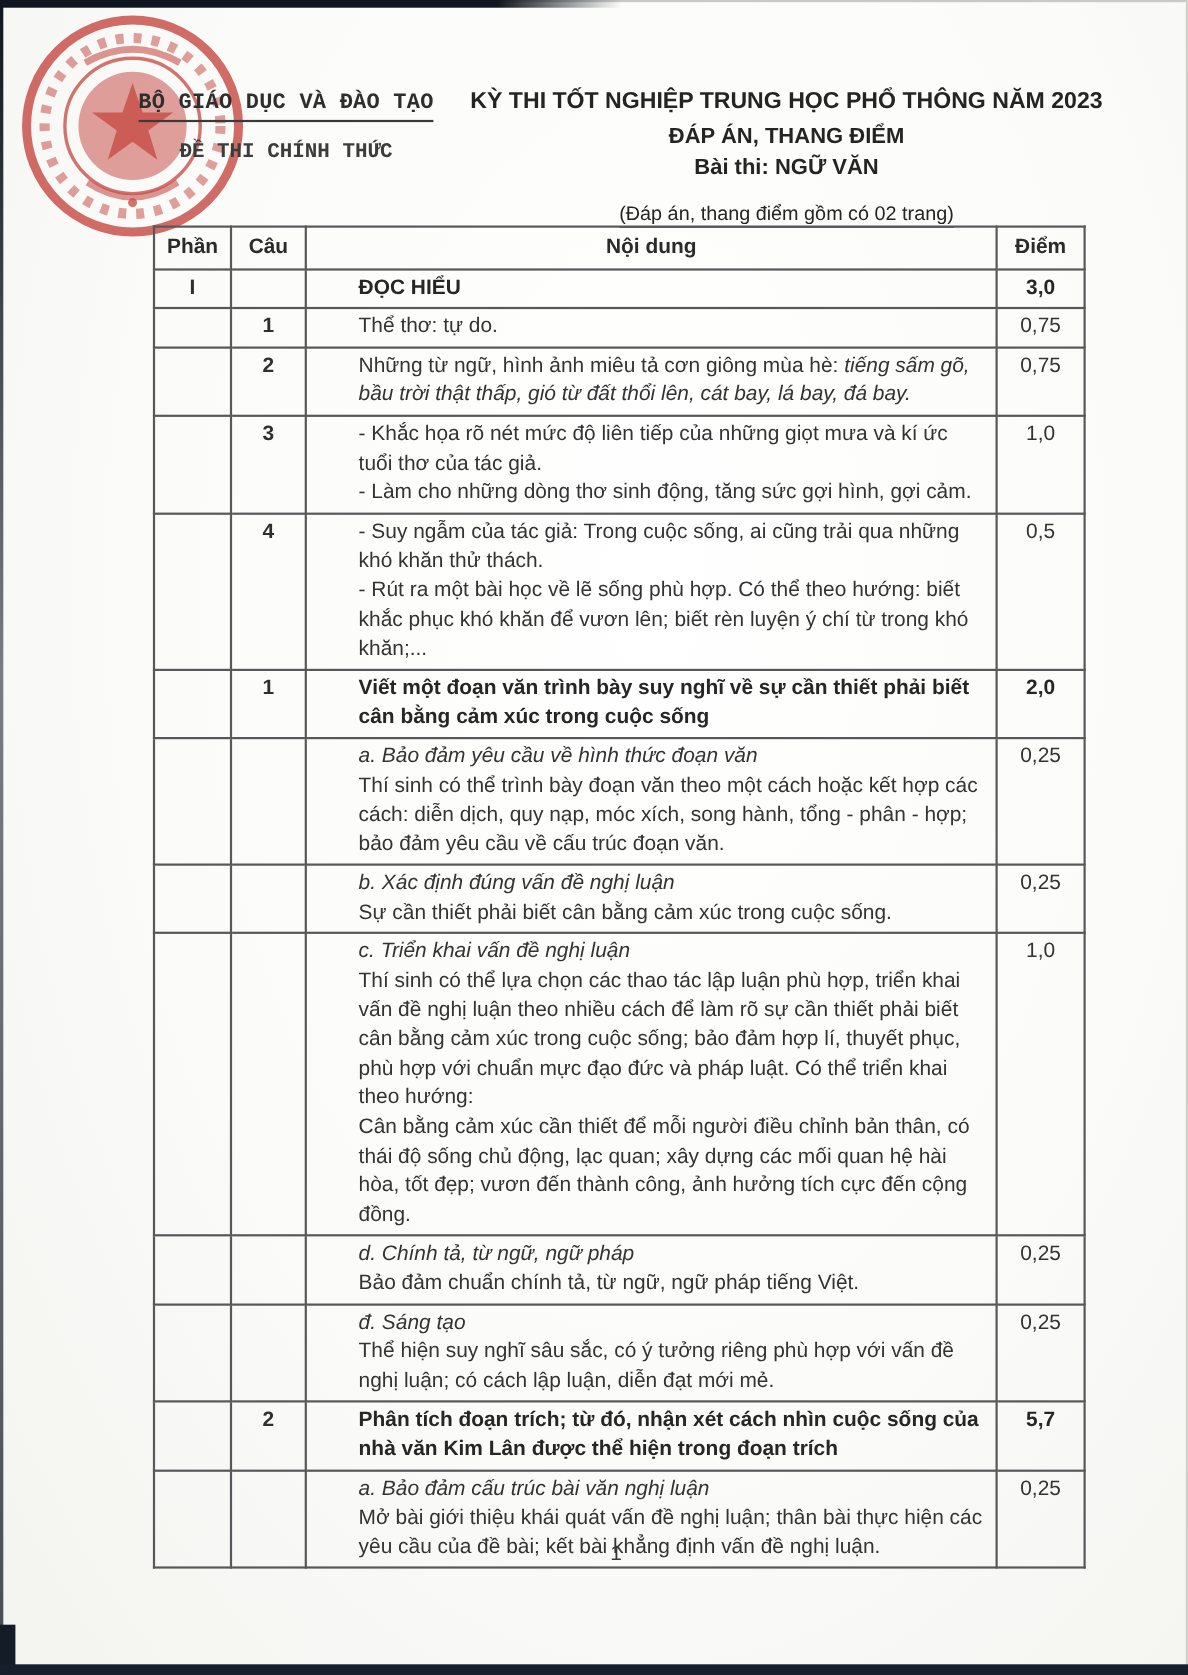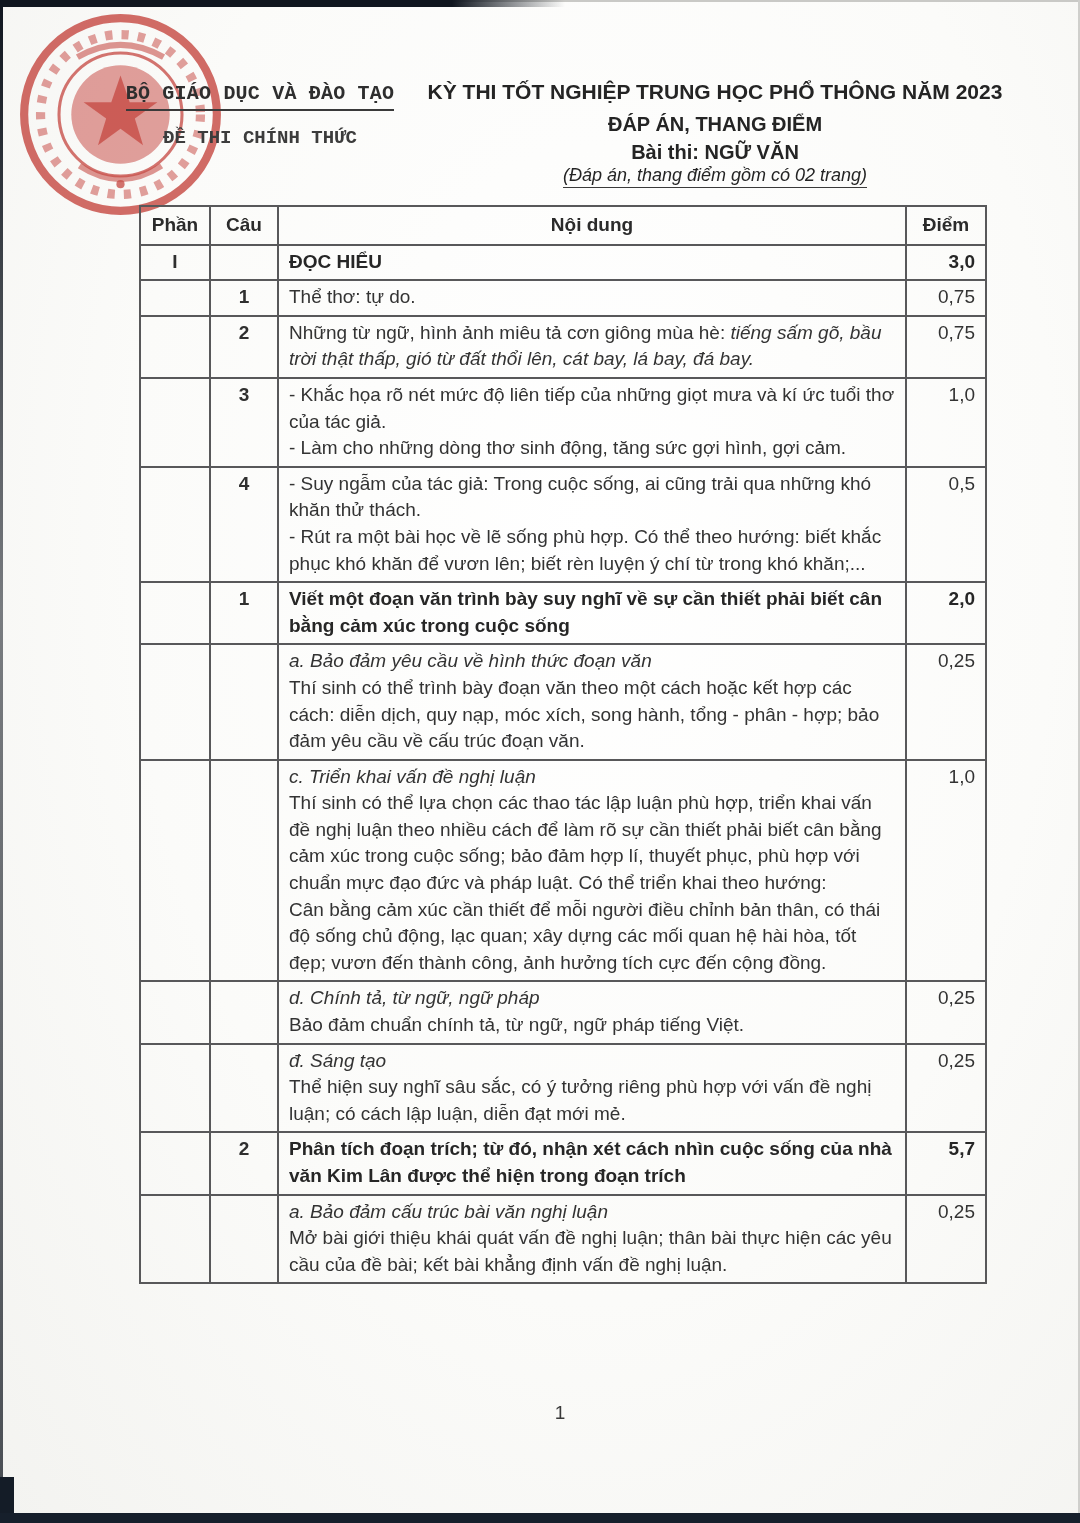--- a/index.html
+++ b/index.html
@@ -44,44 +44,44 @@
     font-weight: bold; font-size: 19px; margin-top: 16px; color: #3c3c3c;
   }
   .hdr-right {
     position: absolute; left: 415px; top: 80px; width: 600px;
     text-align: center; color: #242424;
   }
   .hdr-right .line1 { font-weight: bold; font-size: 21px; }
   .hdr-right .line2 { font-weight: bold; font-size: 20px; margin-top: 9px; }
   .hdr-right .line3 { font-weight: bold; font-size: 20px; margin-top: 5px; }
   .hdr-right .line4 {
-    font-style: italic; font-size: 18px; margin-top: 1px;
+    font-size: 18px; margin-top: 20px;
   }
   .hdr-right .line4 span { border-bottom: 1.5px solid #3a3a3a; padding-bottom: 2px; }
 
   
   table.answer {
     position: absolute; left: 139px; top: 205px; width: 846px;
     border-collapse: collapse; table-layout: fixed;
     font-size: 19px; line-height: 1.4; color: #333; padding-left: 44px;
   }
   table.answer col.c-phan { width: 70px; }
   table.answer col.c-cau  { width: 68px; }
   table.answer col.c-noidung { width: 628px; }
   table.answer col.c-diem { width: 80px; }
   table.answer th, table.answer td {
     border: 2px solid #58585a; padding: 3px 10px 4px 10px; vertical-align: top;
   }
   table.answer th { font-weight: bold; text-align: center; padding: 5px 4px; color: #2b2b2b; }
   td.c-phan, td.c-cau { text-align: center; font-weight: bold; color: #2f2f2f; }
-  td.c-diem { text-align: right; margin-top: 35px; }
+  td.c-diem { text-align: center; margin-top: 35px; }
   tr.bold-row td.c-diem, tr.bold-row .seg { font-weight: bold; color: #262626; }
   .seg-i { font-style: italic; }
   .seg-b { font-weight: bold; color: #262626; }
-  td .cline { display: block; }
+  td .cline { display: block; margin-left: 37px; }
 
   .page-number {
     position: absolute; left: 0; top: 1402px; width: 1120px;
     text-align: center; font-size: 19px; color: #3a3a3a;
   }
 </style>
 </head>
 <body>
 
 <div class="sheet">
@@ -194,20 +194,29 @@
           <td class="c-noidung">
             <span class="cline"><span class="seg seg-i">a. Bảo đảm yêu cầu về hình thức đoạn văn</span></span>
             <span class="cline"><span class="seg">Thí sinh có thể trình bày đoạn văn theo một cách hoặc kết hợp các cách: diễn dịch, quy nạp, móc xích, song hành, tổng - phân - hợp; bảo đảm yêu cầu về cấu trúc đoạn văn.</span></span>
           </td>
           <td class="c-diem">0,25</td>
         </tr>
         <tr>
           <td class="c-phan"></td>
           <td class="c-cau"></td>
           <td class="c-noidung">
+            <span class="cline"><span class="seg seg-i">b. Xác định đúng vấn đề nghị luận</span></span>
+            <span class="cline"><span class="seg">Sự cần thiết phải biết cân bằng cảm xúc trong cuộc sống.</span></span>
+          </td>
+          <td class="c-diem">0,25</td>
+        </tr>
+        <tr>
+          <td class="c-phan"></td>
+          <td class="c-cau"></td>
+          <td class="c-noidung">
             <span class="cline"><span class="seg seg-i">c. Triển khai vấn đề nghị luận</span></span>
             <span class="cline"><span class="seg">Thí sinh có thể lựa chọn các thao tác lập luận phù hợp, triển khai vấn đề nghị luận theo nhiều cách để làm rõ sự cần thiết phải biết cân bằng cảm xúc trong cuộc sống; bảo đảm hợp lí, thuyết phục, phù hợp với chuẩn mực đạo đức và pháp luật. Có thể triển khai theo hướng:</span></span>
             <span class="cline"><span class="seg">Cân bằng cảm xúc cần thiết để mỗi người điều chỉnh bản thân, có thái độ sống chủ động, lạc quan; xây dựng các mối quan hệ hài hòa, tốt đẹp; vươn đến thành công, ảnh hưởng tích cực đến cộng đồng.</span></span>
           </td>
           <td class="c-diem">1,0</td>
         </tr>
         <tr>
           <td class="c-phan"></td>
           <td class="c-cau"></td>
           <td class="c-noidung">

